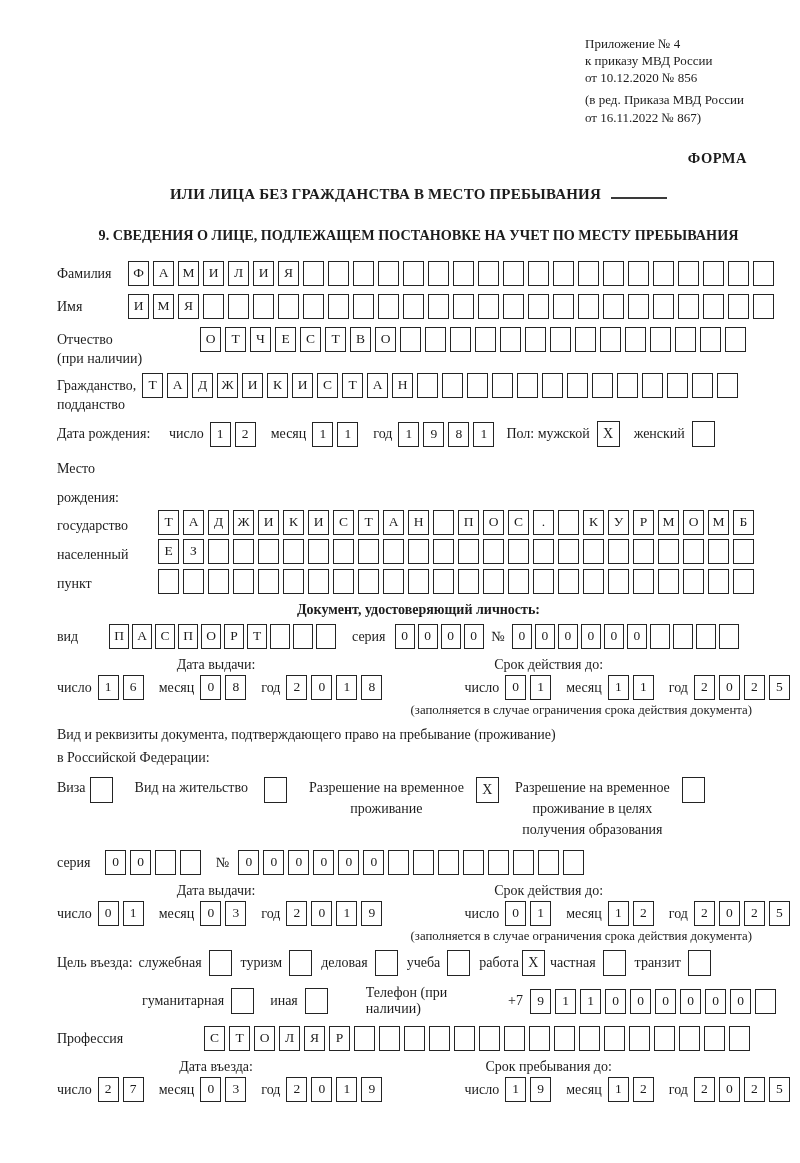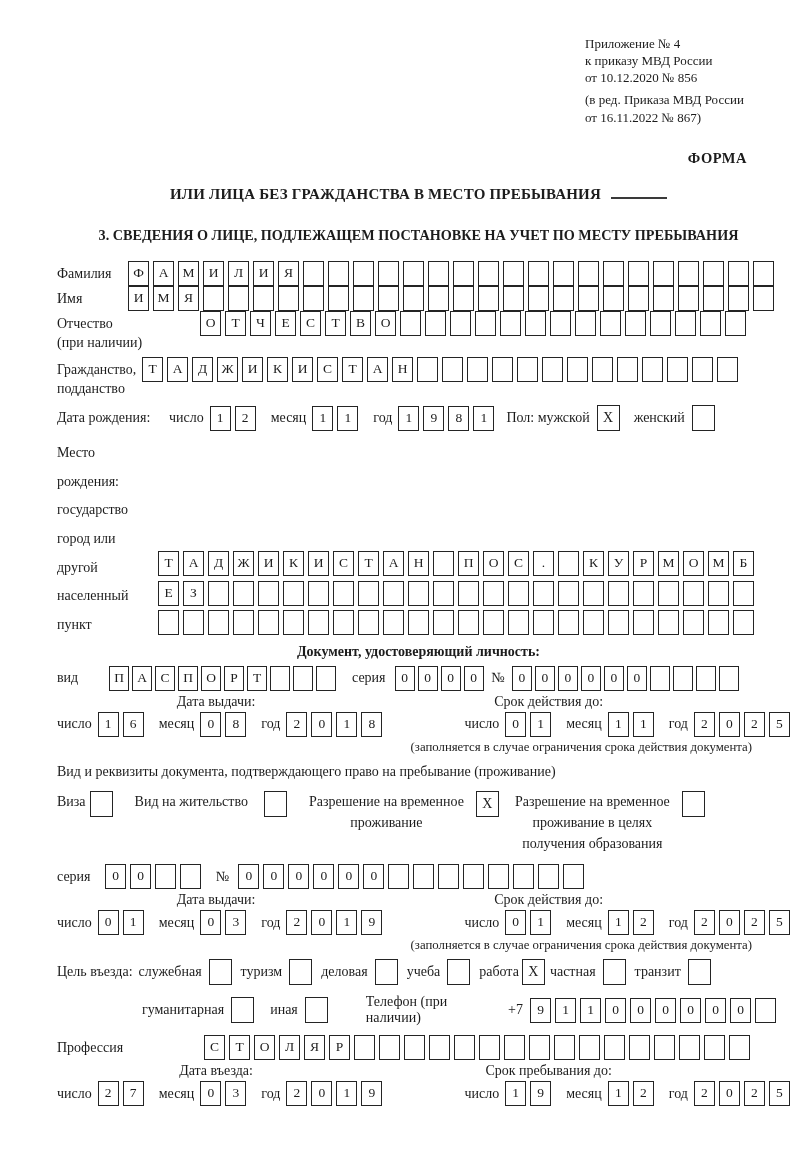--- a/index.html
+++ b/index.html
@@ -29,21 +29,21 @@
   .cells { display:inline-flex; align-items:center; }
   .tight .cell { width:20px; margin-right:3px; }
 
   
   .cb {
     display:inline-block; width:23px; height:26px; border:1.6px solid #242424;
     text-align:center; line-height:23px; font-size:14px; vertical-align:middle;
     margin-left:7px; flex:none;
   }
 
-  .frow { display:flex; align-items:center; margin-bottom:0; }
+  .frow { display:flex; align-items:center; margin-bottom:8px; }
   .flabel { flex:none; }
   .w-sur { width:71px; }
   .w-pat { width:143px; }
   .w-cit { width:85px; font-size:13.8px; }
   .subline { margin:-2px 0 6px 0; }
 
   .colrow { display:flex; align-items:flex-end; margin-bottom:4px; }
   .labelcol { flex:none; line-height:1.95; }
   .cellcol .cells { display:flex; margin-bottom:4.5px; }
 
@@ -86,21 +86,21 @@
       <div>от 16.11.2022 № 867)</div>
     </div>
   </div>
 
   <div class="forma">ФОРМА</div>
 
   <div class="title">
     <div><span>ИЛИ ЛИЦА БЕЗ ГРАЖДАНСТВА В МЕСТО ПРЕБЫВАНИЯ</span><span class="blank-line"></span></div>
   </div>
 
-  <div class="section-heading">3. СВЕДЕНИЯ О ЛИЦЕ, ПОДЛЕЖАЩЕМ ПОСТАНОВКЕ НА УЧЕТ ПО МЕСТУ ПРЕБЫВАНИЯ</div>
+  <div class="section-heading">9. СВЕДЕНИЯ О ЛИЦЕ, ПОДЛЕЖАЩЕМ ПОСТАНОВКЕ НА УЧЕТ ПО МЕСТУ ПРЕБЫВАНИЯ</div>
 
   <div class="frow">
     <span class="flabel w-sur">Фамилия</span>
     <span class="cells">
         <span class="cell">Ф</span>
         <span class="cell">А</span>
         <span class="cell">М</span>
         <span class="cell">И</span>
         <span class="cell">Л</span>
         <span class="cell">И</span>
@@ -241,21 +241,20 @@
     <span style="margin-left:8px">Пол: мужской</span>
     <span class="cb">X</span>
     <span style="margin-left:14px">женский</span>
     <span class="cb"></span>
   </div>
 
   <div class="colrow">
     <div class="labelcol" style="width:101px; line-height:2.05">
       <div>Место рождения:</div>
       <div>государство</div>
-      <div>город или другой</div>
       <div>населенный пункт</div>
     </div>
     <div class="cellcol">
       <span class="cells">
           <span class="cell">Т</span>
           <span class="cell">А</span>
           <span class="cell">Д</span>
           <span class="cell">Ж</span>
           <span class="cell">И</span>
           <span class="cell">К</span>
@@ -412,20 +411,21 @@
           <span class="cell">0</span>
           <span class="cell">2</span>
           <span class="cell">5</span>
         </span>
     </div>
   </div>
   <div class="note">(заполняется в случае ограничения срока действия документа)</div>
 
   <div class="plain">
     <div>Вид и реквизиты документа, подтверждающего право на пребывание (проживание)</div>
+    <div>в Российской Федерации:</div>
   </div>
 
   <div class="permits">
     <div class="pitem">
       <span class="lbl">Виза</span>
       <span class="cb" style="margin-left:4px"></span>
     </div>
     <div class="pitem" style="margin-left:22px">
       <span class="lbl">Вид на жительство</span>
       <span class="cb" style="margin-left:16px"></span>

